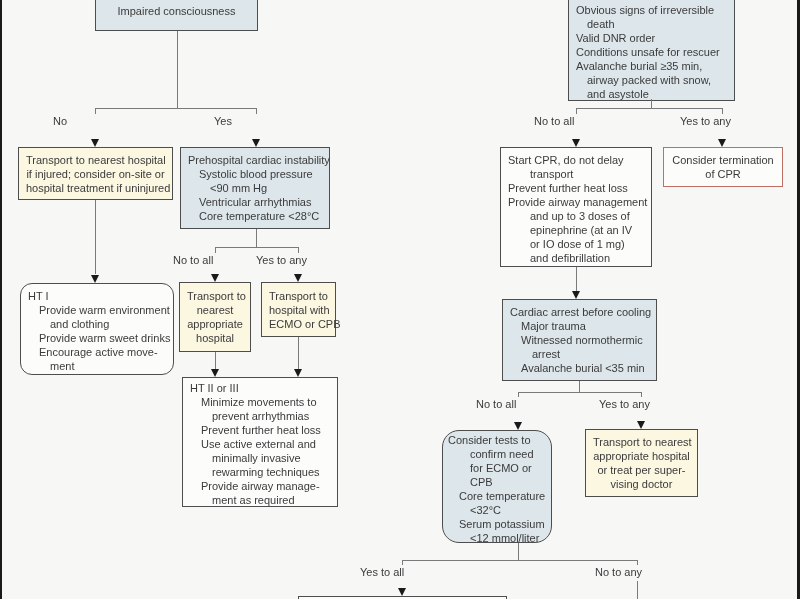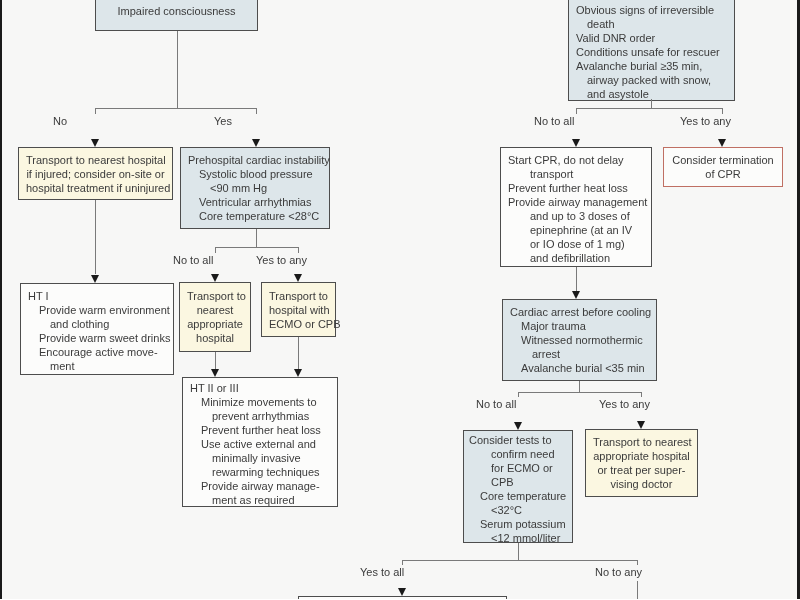--- a/index.html
+++ b/index.html
@@ -75,21 +75,21 @@
         <div class="ln i1">Systolic blood pressure</div>
         <div class="ln i2">&lt;90 mm Hg</div>
         <div class="ln i1">Ventricular arrhythmias</div>
         <div class="ln i1">Core temperature &lt;28°C</div>
       </div>
   </div>
 
   <div class="cl" style="left:95px;top:200px;width:1px;height:74px;"></div>
   <div class="arrow" style="left:91px;top:275px;"></div>
 
-  <div class="node" id="nD" style="left:20px;top:283px;width:154px;height:92px;">
+  <div class="node" id="nD" style="left:20px;top:283px;width:154px;height:92px;border-radius:12px;">
     <div class="lines">
         <div class="ln i0">HT I</div>
         <div class="ln i1">Provide warm environment</div>
         <div class="ln i2">and clothing</div>
         <div class="ln i1">Provide warm sweet drinks</div>
         <div class="ln i1">Encourage active move-</div>
         <div class="ln i2">ment</div>
       </div>
   </div>
 
@@ -200,21 +200,21 @@
   <div class="cl" style="left:518px;top:392px;width:124px;height:1px;"></div>
   <div class="cl" style="left:518px;top:392px;width:1px;height:5px;"></div>
   <div class="cl" style="left:641px;top:392px;width:1px;height:5px;"></div>
 
   <div class="blabel" style="left:476px;top:398px;">No to all</div>
   <div class="blabel" style="left:599px;top:398px;">Yes to any</div>
 
   <div class="arrow" style="left:514px;top:422px;"></div>
   <div class="arrow" style="left:637px;top:421px;"></div>
 
-  <div class="node info" id="nL" style="left:463px;top:430px;width:110px;height:113px;">
+  <div class="node info" id="nL" style="left:442px;top:430px;width:110px;height:113px;border-radius:17px;">
     <div class="lines">
         <div class="ln i0">Consider tests to</div>
         <div class="ln i2">confirm need</div>
         <div class="ln i2">for ECMO or</div>
         <div class="ln i2">CPB</div>
         <div class="ln i1">Core temperature</div>
         <div class="ln i2">&lt;32°C</div>
         <div class="ln i1">Serum potassium</div>
         <div class="ln i2">&lt;12 mmol/liter</div>
       </div>

